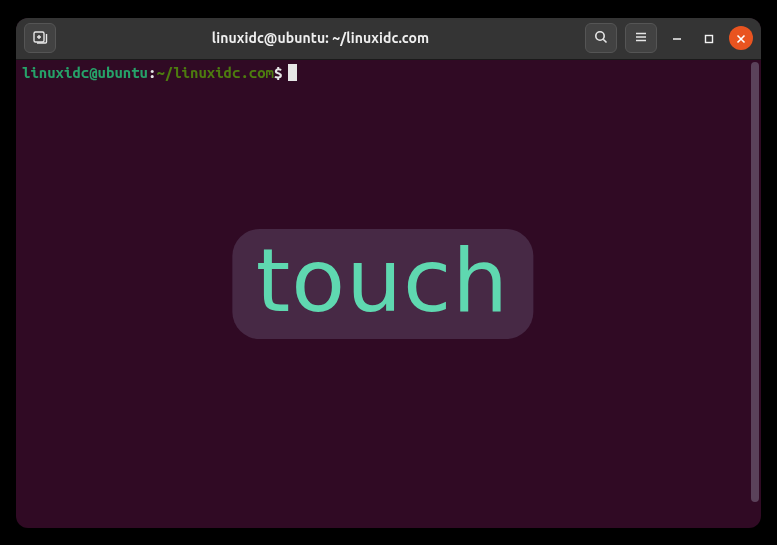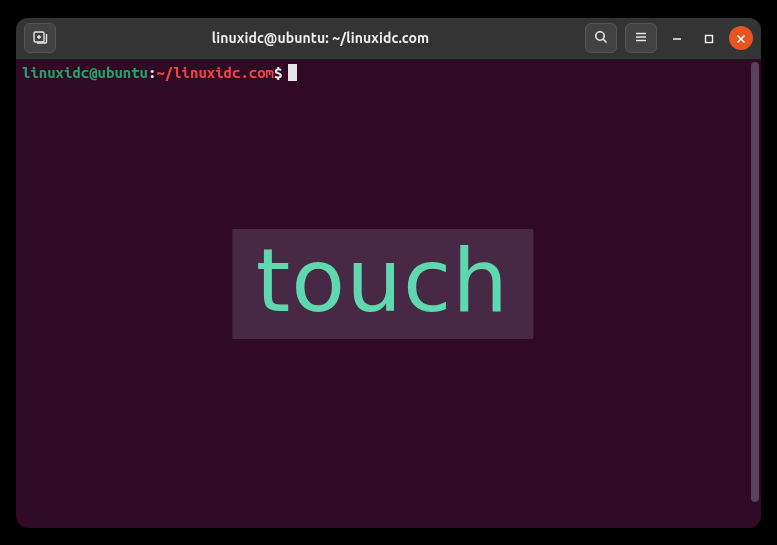--- a/index.html
+++ b/index.html
@@ -92,21 +92,21 @@
       color: #e6e6e6;
       position: relative;
     }
     .prompt-line {
       display: flex;
       align-items: center;
       flex-wrap: wrap;
     }
     .prompt-user { color: #26a269; font-weight: bold; }
     .prompt-colon { color: #e6e6e6; font-weight: bold; }
-    .prompt-path { color: #ef4444; font-weight: bold; }
+    .prompt-path { color: #4d7c0f; font-weight: bold; }
     .prompt-dollar { color: #e6e6e6; margin-right: 6px; font-weight: bold; }
     .cursor-block {
       width: 9px;
       height: 17px;
       background: #e6e6e6;
       display: inline-block;
       vertical-align: middle;
     }
     .scrollbar {
       width: 12px;
@@ -128,20 +128,21 @@
       top: 48%;
       transform: translate(-50%, -50%);
       background: #472945;
       padding: 8px 24px 14px 24px;
       color: #5fd8b0;
       font-family: 'Segoe UI', 'DejaVu Sans', Arial, sans-serif;
       font-size: 88px;
       font-weight: 400;
       letter-spacing: 1px;
       line-height: 1;
+      border-radius: 27px;
     }
   </style>
 </head>
 <body>
 
 <div class="window">
   <div class="titlebar">
     <div class="titlebar-left">
       <div class="tb-btn">
         <span>

